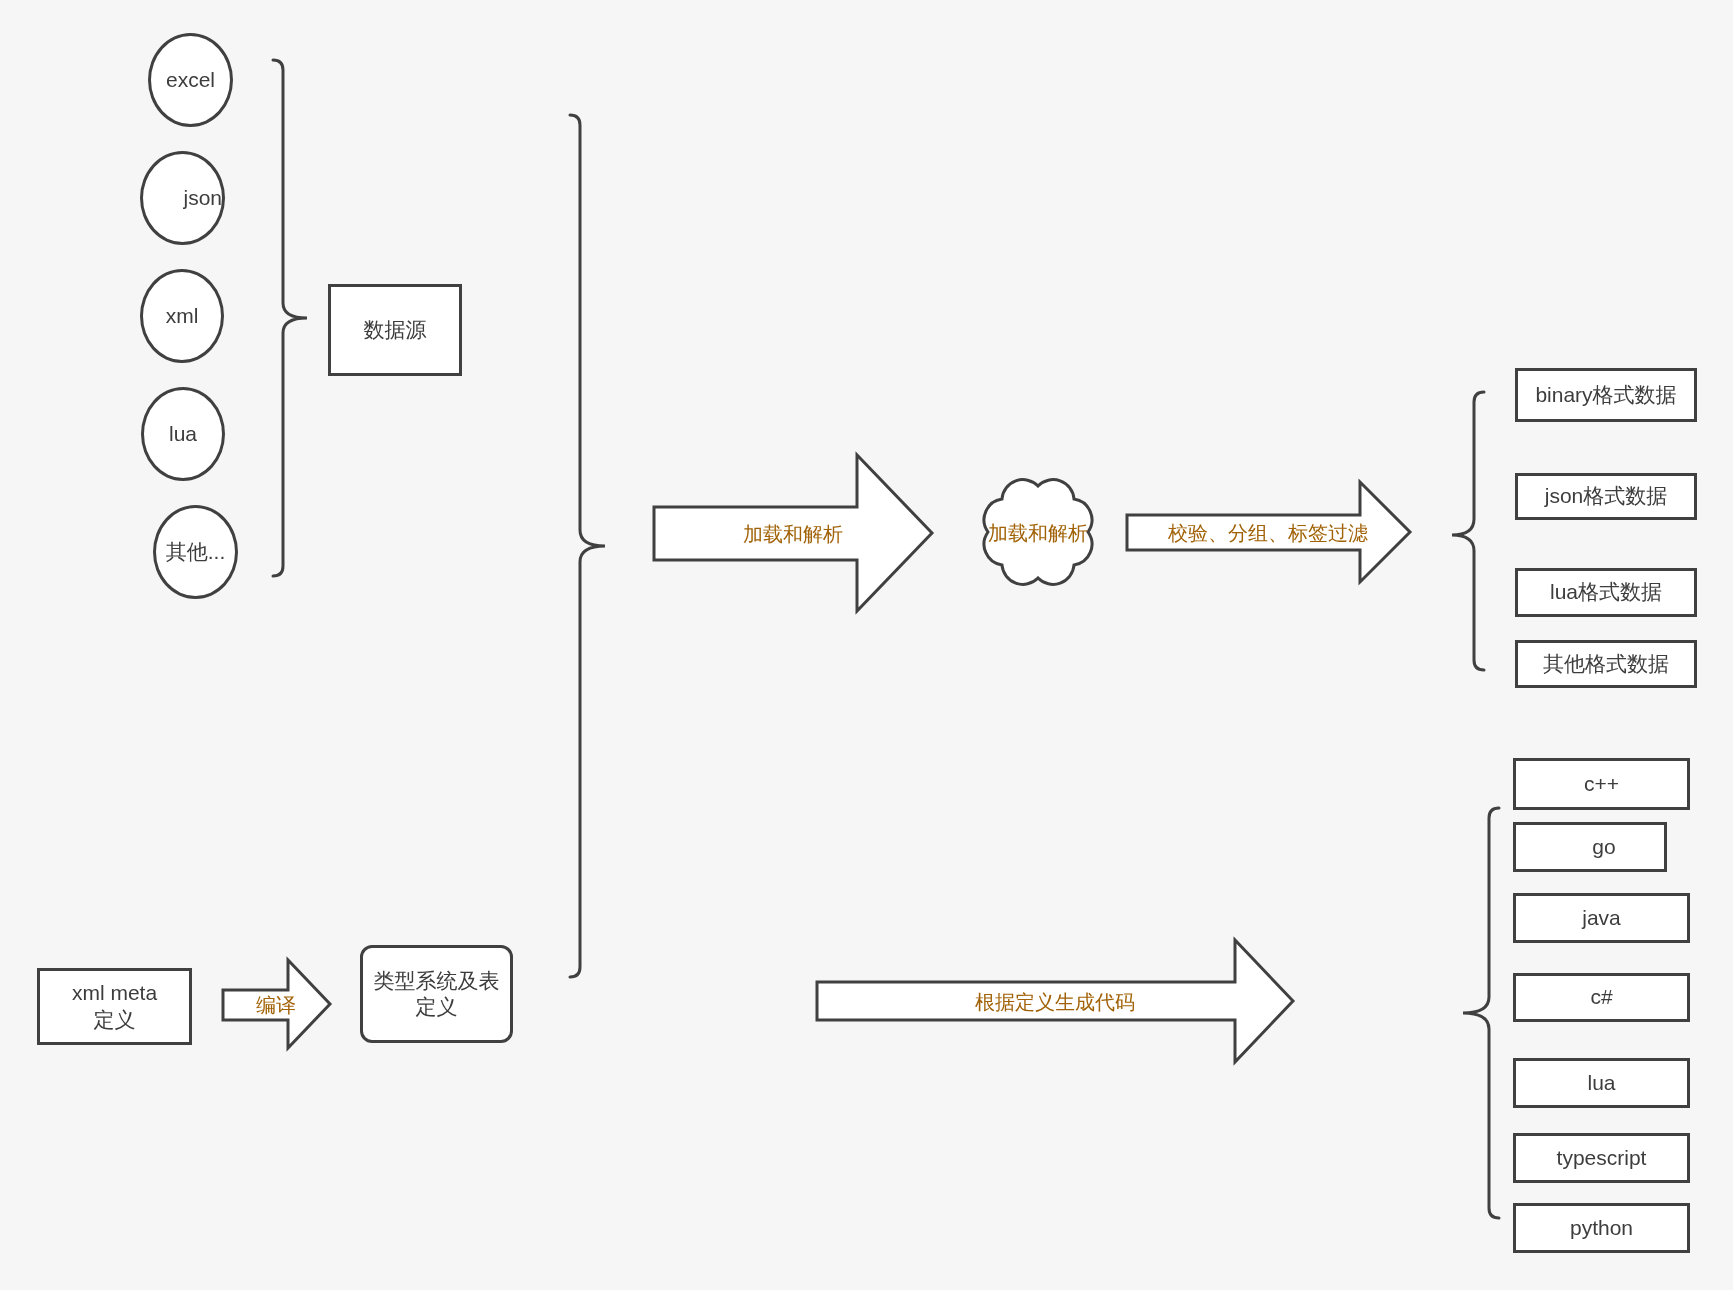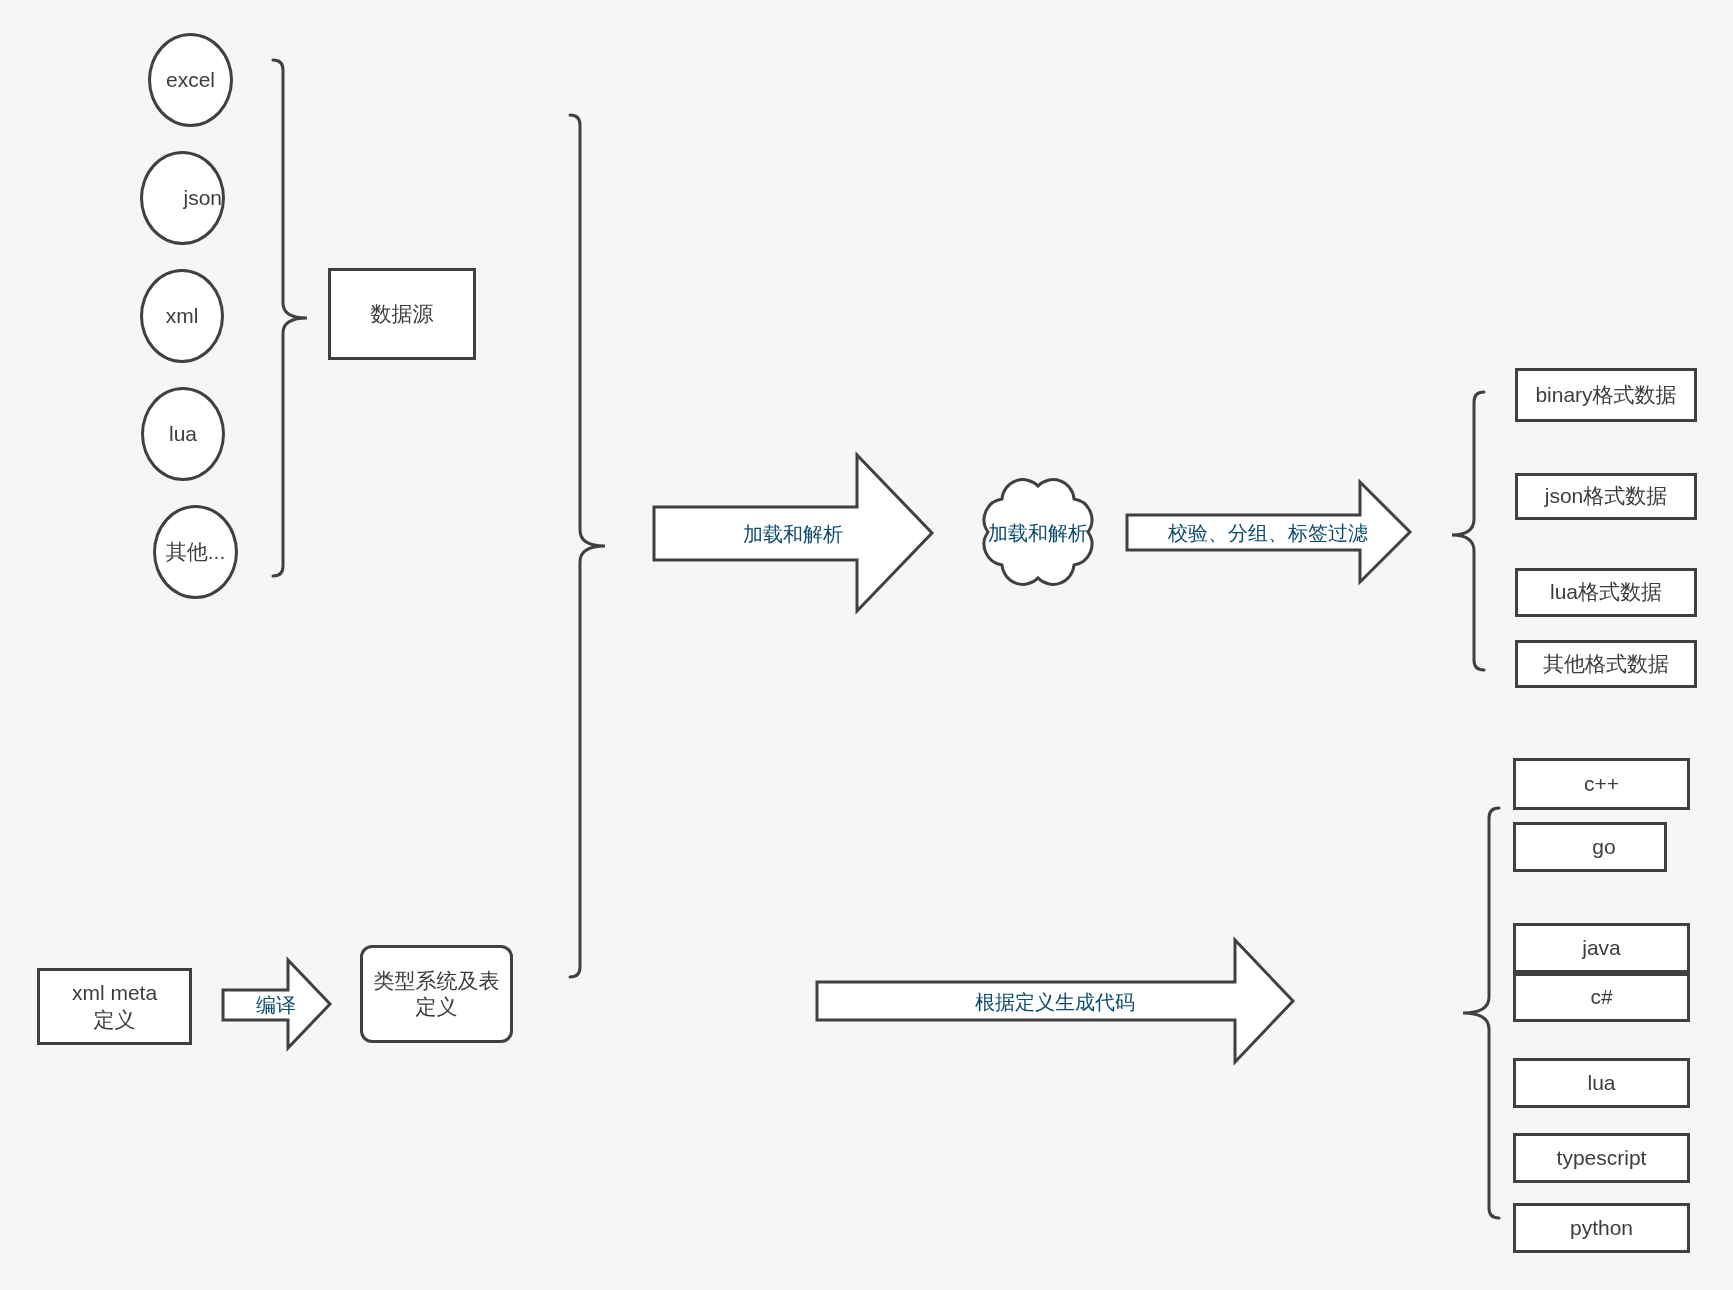--- a/index.html
+++ b/index.html
@@ -40,21 +40,21 @@
   .rounded { border-radius: 12px; }
   .shape .wrap-label {
     display: inline-block;
     overflow-wrap: break-word;
     word-break: break-word;
   }
   .float-label {
     position: absolute;
     transform: translate(-50%, -50%);
     font-size: 20px;
-    color: #0c4a6e;
+    color: #a16207;
     white-space: nowrap;
     text-align: center;
   }
   .brace { fill: none; stroke: #404040; stroke-width: 3; stroke-linecap: round; }
   .block-arrow { fill: #ffffff; stroke: #404040; stroke-width: 3; stroke-linejoin: miter; }
   .cloud { fill: #ffffff; stroke: #404040; stroke-width: 3; }
 </style>
 </head>
 <body>
 
@@ -90,21 +90,21 @@
   <div class="shape ellipse" style="left:140px; top:269px; width:84px; height:94px;">
     <span>xml</span>
   </div>
   <div class="shape ellipse" style="left:141px; top:387px; width:84px; height:94px;">
     <span>lua</span>
   </div>
   <div class="shape ellipse" style="left:153px; top:505px; width:85px; height:94px;">
     <span>其他...</span>
   </div>
 
-  <div class="shape" style="left:328px; top:268px; width:148px; height:92px;text-align:right;">
+  <div class="shape" style="left:328px; top:284px; width:134px; height:92px;text-align:right;">
     <span>数据源</span>
   </div>
 
   <div class="float-label" style="left:793px; top:534px;">加载和解析</div>
   <div class="float-label" style="left:1038px; top:533px;">加载和解析</div>
   <div class="float-label" style="left:1268px; top:533px;">校验、分组、标签过滤</div>
 
   <div class="shape" style="left:1515px; top:368px; width:182px; height:54px;">
     <span>binary格式数据</span>
   </div>
@@ -127,21 +127,21 @@
   </div>
 
   <div class="float-label" style="left:1055px; top:1002px;">根据定义生成代码</div>
 
   <div class="shape" style="left:1513px; top:758px; width:177px; height:52px;">
     <span>c++</span>
   </div>
   <div class="shape" style="left:1513px; top:822px; width:154px; height:50px;padding-left:28px;">
     <span>go</span>
   </div>
-  <div class="shape" style="left:1513px; top:893px; width:177px; height:50px;margin-top:30px;">
+  <div class="shape" style="left:1513px; top:893px; width:177px; height:50px;">
     <span>java</span>
   </div>
   <div class="shape" style="left:1513px; top:973px; width:177px; height:49px;">
     <span>c#</span>
   </div>
   <div class="shape" style="left:1513px; top:1058px; width:177px; height:50px;">
     <span>lua</span>
   </div>
   <div class="shape" style="left:1513px; top:1133px; width:177px; height:50px;">
     <span>typescript</span>

